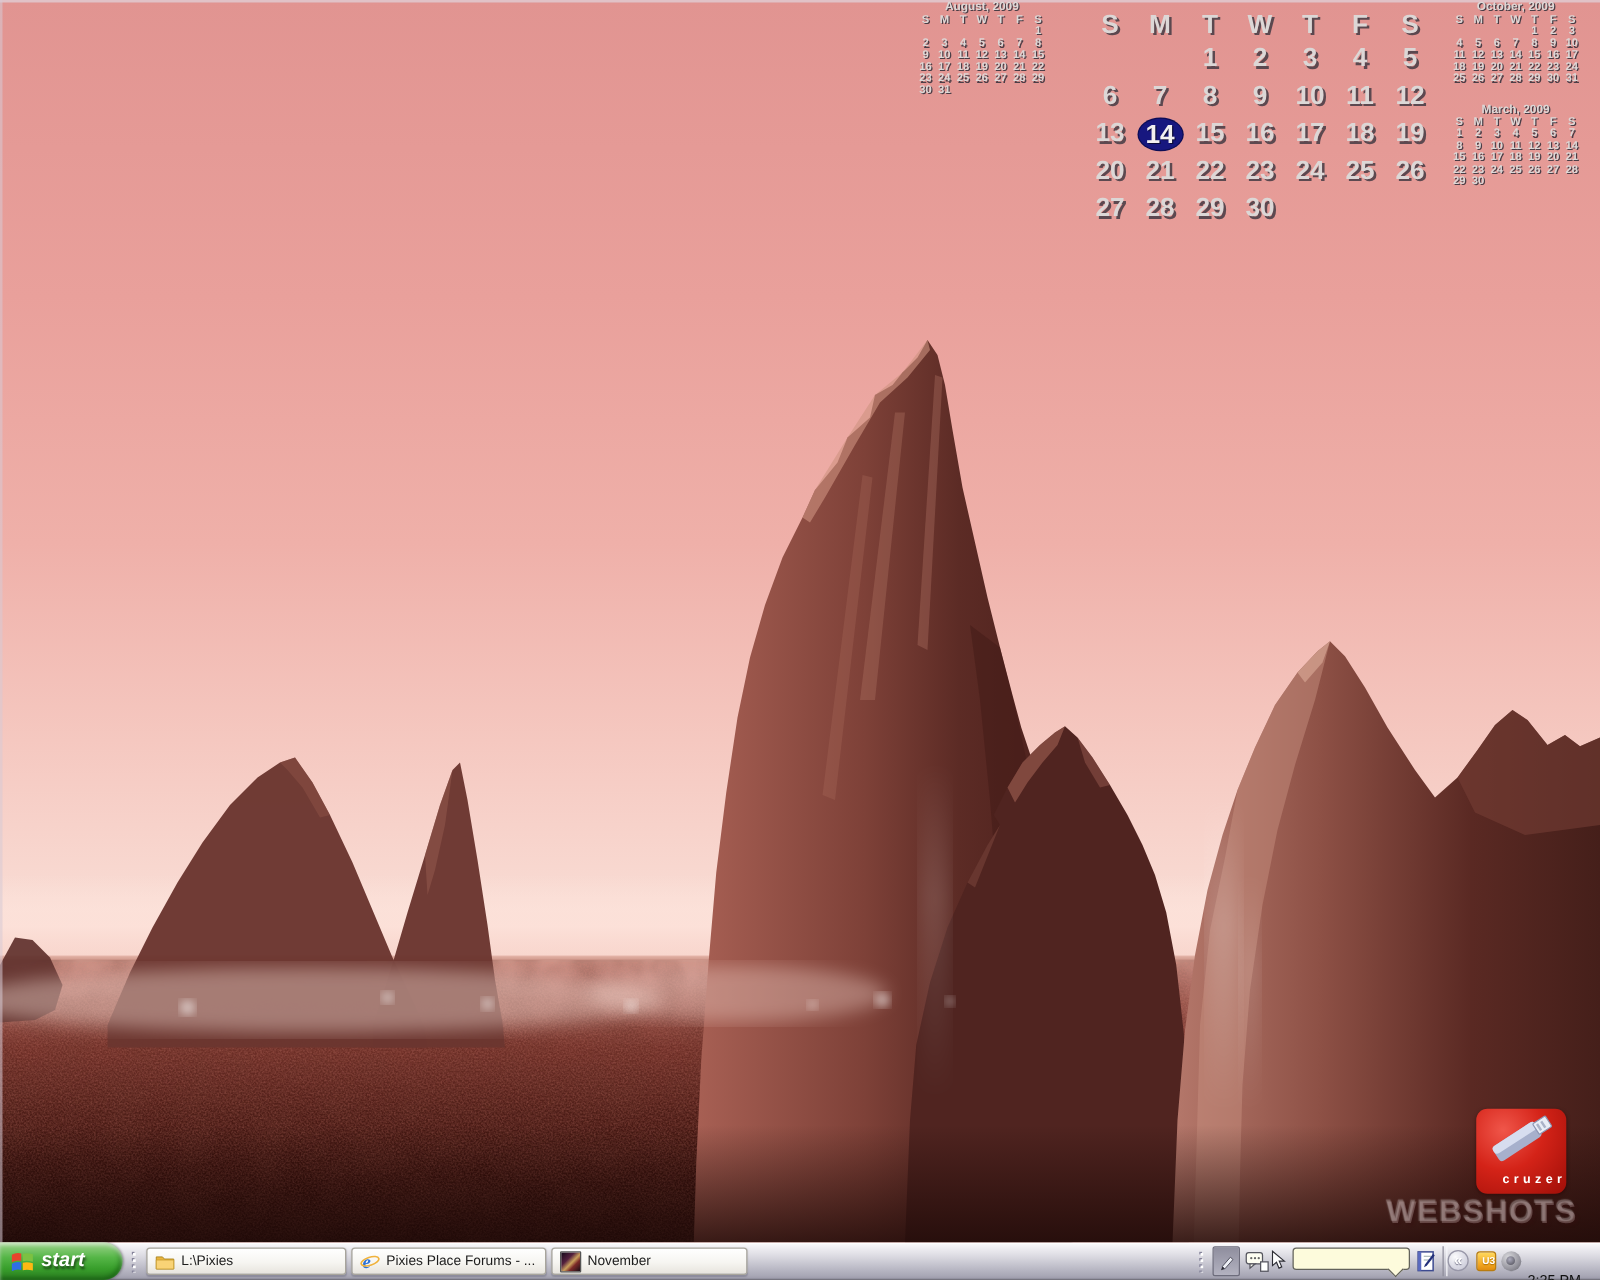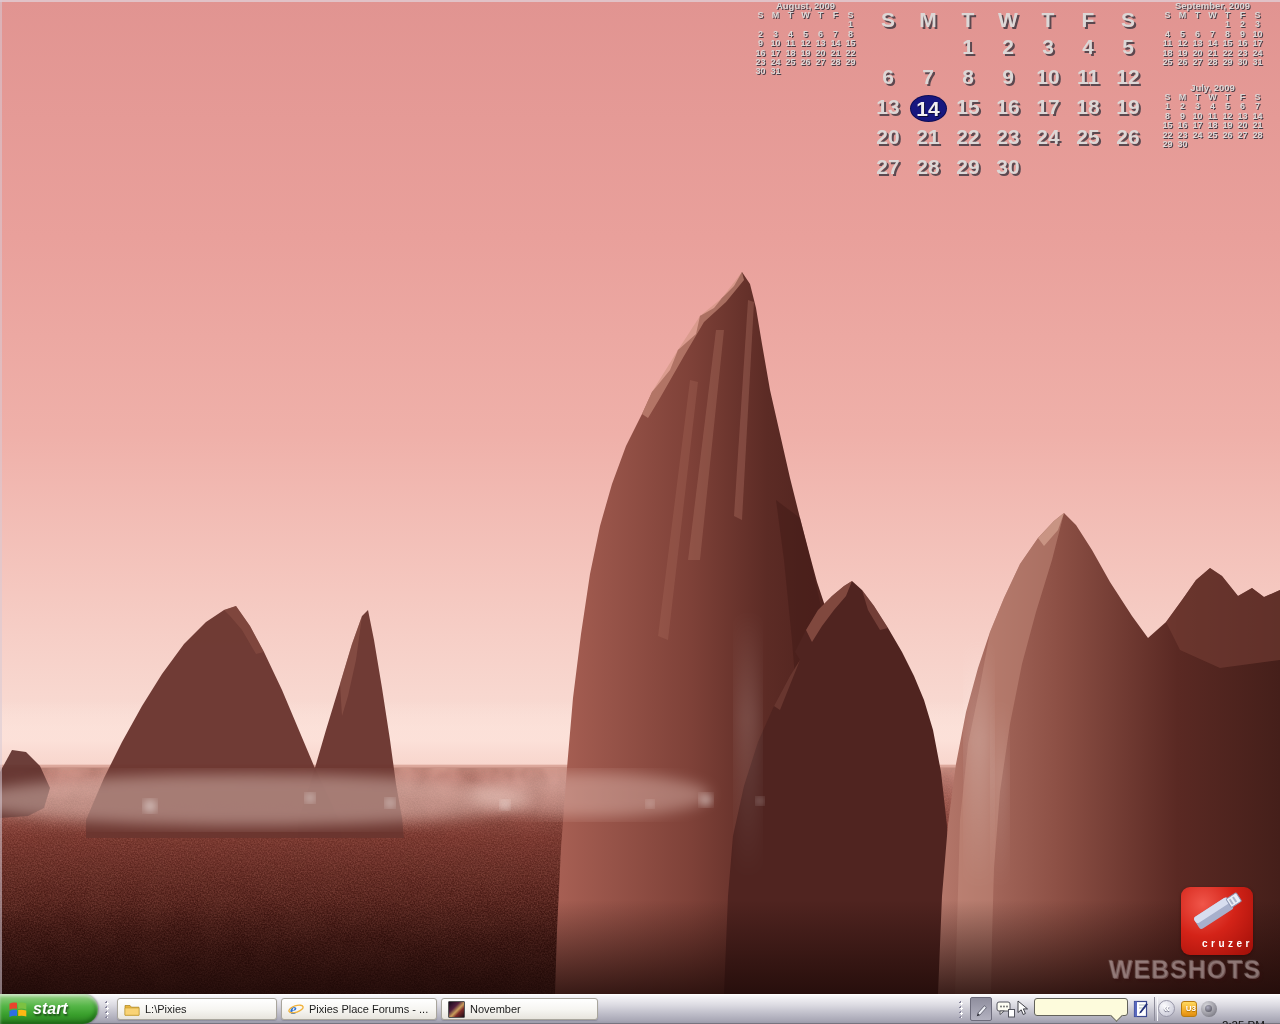--- a/index.html
+++ b/index.html
@@ -21,21 +21,21 @@
       text-shadow:2px 2px 0 rgba(58,52,62,.8);}
   .cal-main .cal-hdr .cal-cell{height:24px;line-height:24px;}
   .cal-hl{display:inline-block;width:35px;height:25px;line-height:25px;border-radius:50%;
       background:#17177f;box-shadow:0 0 0 1px #0d0d55;color:#f2f0f0;vertical-align:middle;
       text-shadow:1px 1px 0 rgba(10,10,40,.8);}
   .cal-mini{width:105px;}
   .cal-mini .cal-title{font-size:9.5px;height:11px;line-height:11px;
       text-shadow:1px 1px 0 rgba(58,52,62,.9);}
   .cal-mini .cal-cell{width:15px;height:9.4px;line-height:9.4px;font-size:9px;
       text-shadow:1px 1px 0 rgba(58,52,62,.9);}
-  .cal-aug{left:753px;top:0;}
+  .cal-aug{left:733px;top:0;}
   .cal-oct{left:1160px;top:0;}
   .cal-nov{left:1160px;top:82px;}
   
   .cruzer{position:absolute;left:1181px;top:887px;width:72px;height:68px;border-radius:9px;
       background:radial-gradient(circle at 30% 25%,#f0564a,#d42318 45%,#a41009 95%);
       box-shadow:0 1px 3px rgba(40,0,0,.5);z-index:6;cursor:pointer;}
   .cruzer svg{position:absolute;left:4px;top:2px;}
   .cruzer-label{position:absolute;left:0;right:0;bottom:6px;text-align:right;color:#fff;
       font-size:10px;font-weight:bold;letter-spacing:3.5px;text-indent:3.5px;}
   
@@ -354,21 +354,21 @@
           <span class="cal-cell">29</span>
           <span class="cal-cell">30</span>
           <span class="cal-cell"></span>
           <span class="cal-cell"></span>
           <span class="cal-cell"></span>
         </div>
       </div>
   </div>
 
   <div class="cal cal-mini cal-oct">
-    <div class="cal-title">September, 2009</div>
+    <div class="cal-title">October, 2009</div>
     <div class="cal-grid">
         <div class="cal-row cal-hdr">
           <span class="cal-cell">S</span>
           <span class="cal-cell">M</span>
           <span class="cal-cell">T</span>
           <span class="cal-cell">W</span>
           <span class="cal-cell">T</span>
           <span class="cal-cell">F</span>
           <span class="cal-cell">S</span>
         </div>
@@ -414,21 +414,21 @@
           <span class="cal-cell">27</span>
           <span class="cal-cell">28</span>
           <span class="cal-cell">29</span>
           <span class="cal-cell">30</span>
           <span class="cal-cell">31</span>
         </div>
       </div>
   </div>
 
   <div class="cal cal-mini cal-nov">
-    <div class="cal-title">July, 2009</div>
+    <div class="cal-title">March, 2009</div>
     <div class="cal-grid">
         <div class="cal-row cal-hdr">
           <span class="cal-cell">S</span>
           <span class="cal-cell">M</span>
           <span class="cal-cell">T</span>
           <span class="cal-cell">W</span>
           <span class="cal-cell">T</span>
           <span class="cal-cell">F</span>
           <span class="cal-cell">S</span>
         </div>

